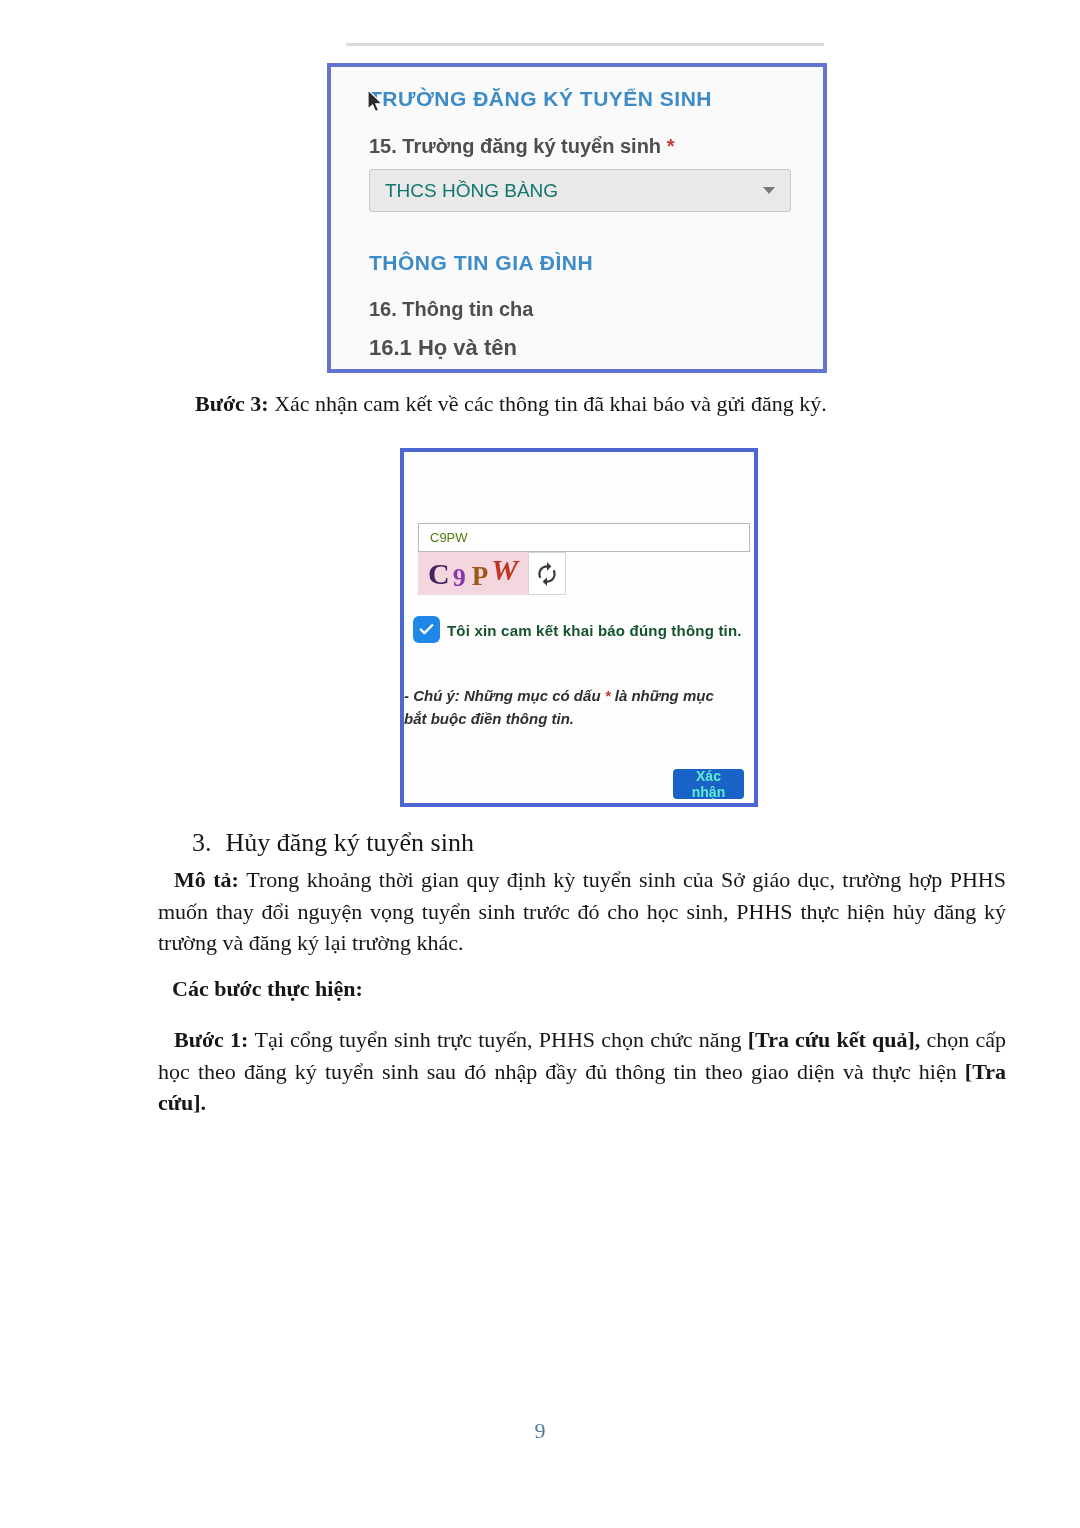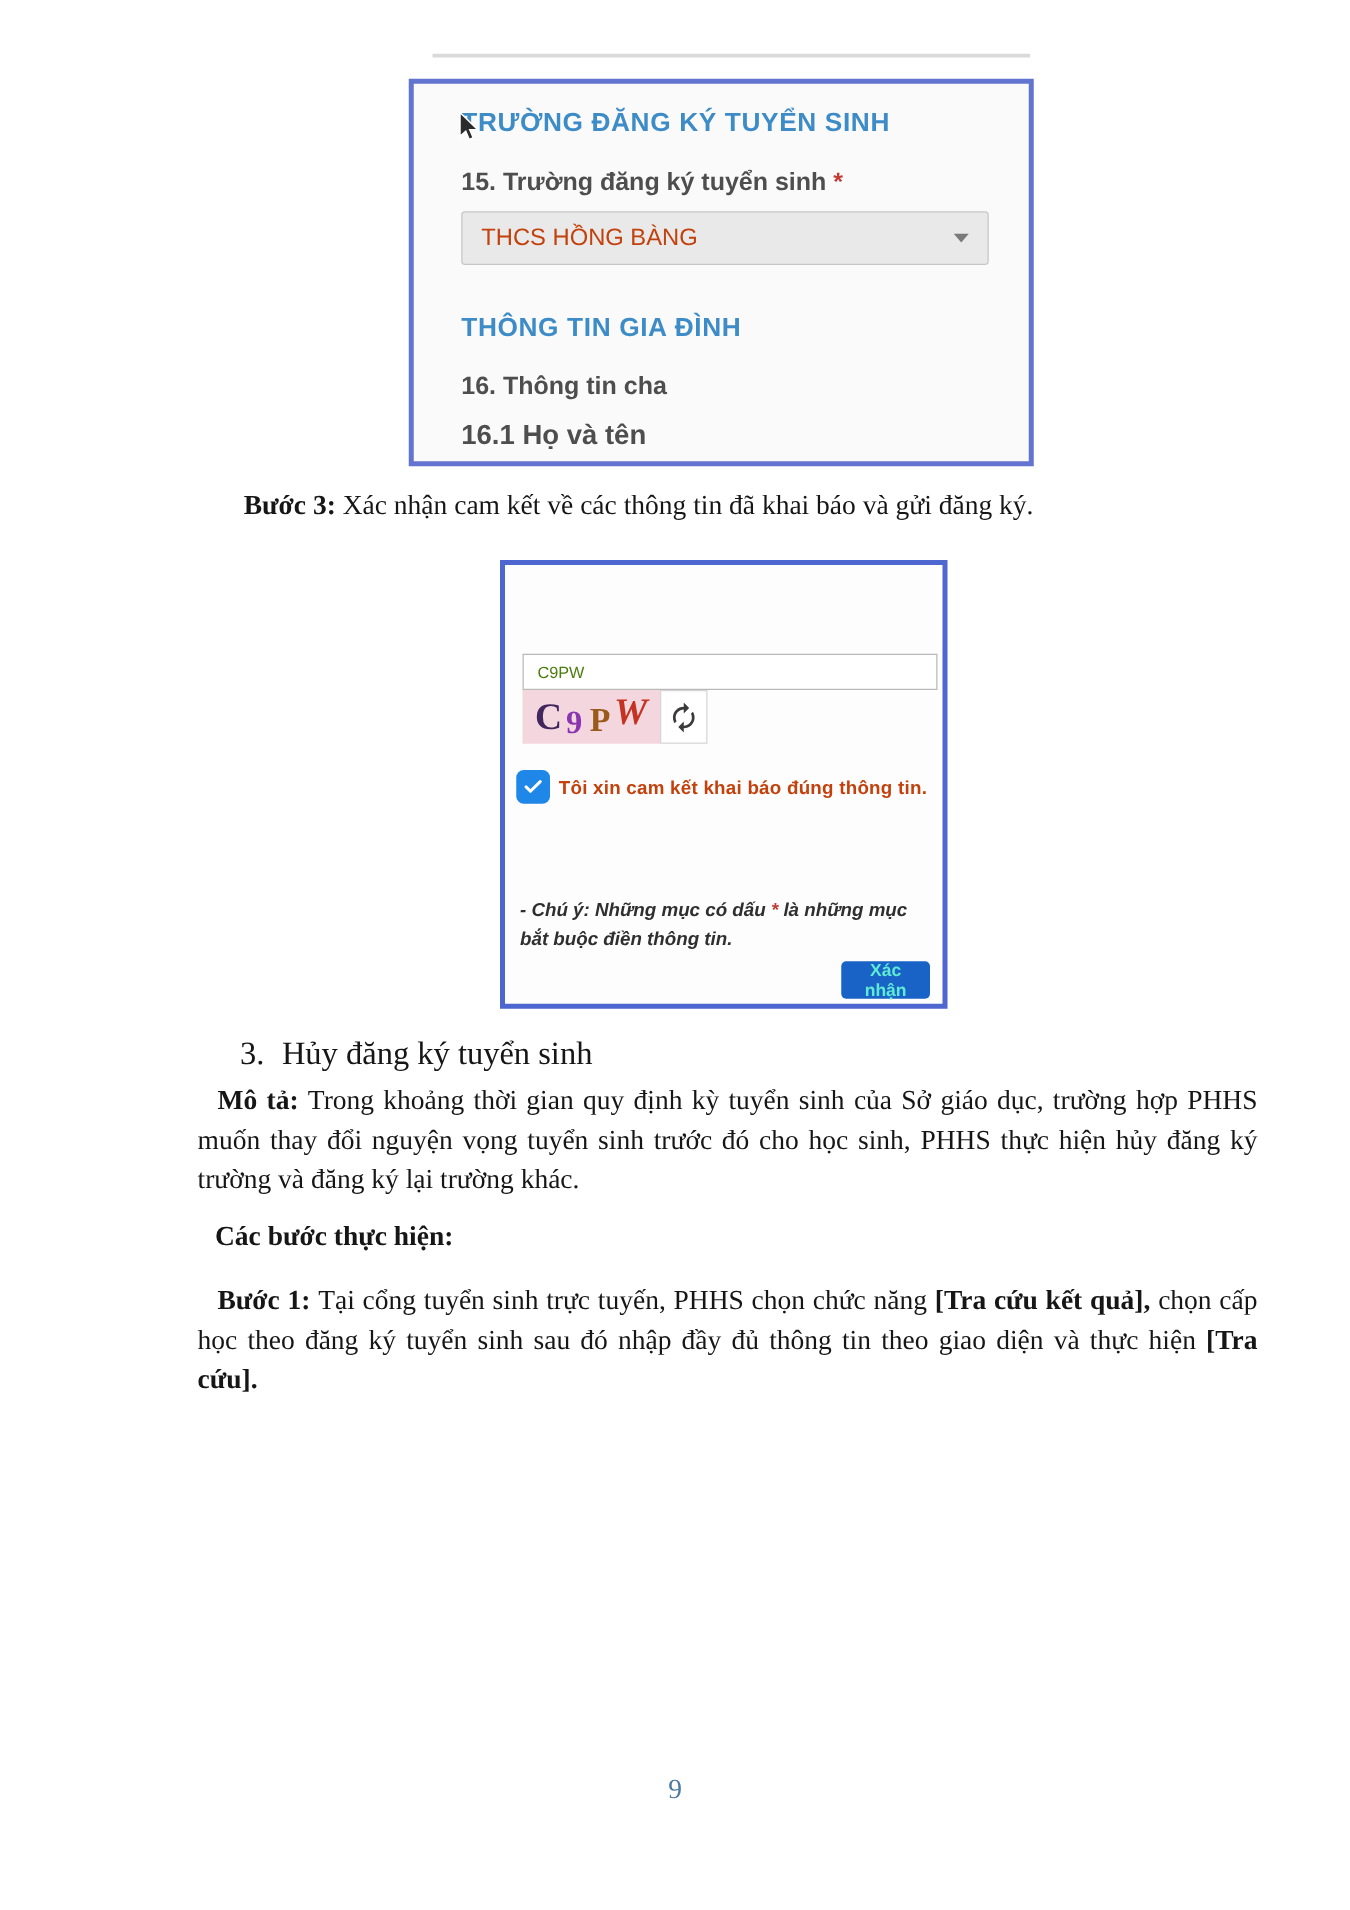--- a/index.html
+++ b/index.html
@@ -32,21 +32,21 @@
   }
   .shot1 .f15{top:68px;font-size:20px;}
   .shot1 .f16{top:231px;font-size:20px;}
   .shot1 .f161{top:268px;font-size:22px;font-weight:600;}
   .req{color:#c33a35;}
   .dropdown{
     position:absolute;left:38px;top:102px;width:422px;height:43px;
     background:#e9e9e9;border:1px solid #c6c6c6;border-radius:3px;box-sizing:border-box;
     display:flex;align-items:center;justify-content:space-between;padding:0 15px;
   }
-  .dropdown .val{font-size:19px;color:#c2410c;white-space:nowrap;}
+  .dropdown .val{font-size:19px;color:#0f766e;white-space:nowrap;}
   .caret{width:0;height:0;border-left:6px solid transparent;border-right:6px solid transparent;border-top:7px solid #7a7a7a;}
 
   
   .caption{
     position:absolute;left:195px;top:391px;font-size:22px;white-space:nowrap;
   }
   .caption b{font-weight:bold;margin-top:12px;}
 
   
   .shot2{
@@ -74,26 +74,26 @@
   .ch4{font-size:30px;color:#c23322;font-style:italic;transform:translateY(-4px);margin-left:3px;}
   .captcha-refresh{
     width:38px;height:43px;background:#ffffff;border:1px solid #d5d5d5;box-sizing:border-box;
     display:flex;align-items:center;justify-content:center;
   }
   .checkbox{
     position:absolute;left:9px;top:164px;width:27px;height:27px;border-radius:6px;
     background:#1f87e8;display:flex;align-items:center;justify-content:center;
   }
   .cb-label{
-    position:absolute;left:43px;top:170px;font-size:15px;font-weight:bold;color:#c2410c;
+    position:absolute;left:43px;top:170px;font-size:15px;font-weight:bold;color:#14532d;
     letter-spacing:.2px;white-space:nowrap;
   }
   .note{
-    position:absolute;left:12px;top:232px;width:332px;
-    font-size:15px;font-style:italic;font-weight:bold;color:#2f2f2f;line-height:1.55;margin-top:33px;
+    position:absolute;left:0;top:232px;width:332px;
+    font-size:15px;font-style:italic;font-weight:bold;color:#2f2f2f;line-height:1.55;
   }
   .confirm-btn{
     position:absolute;left:269px;top:317px;width:71px;height:30px;
     background:#1a63c6;border:none;border-radius:4px;color:#5eead4;
     font-family:"Liberation Sans",sans-serif;font-size:14px;font-weight:600;
     display:flex;align-items:center;justify-content:center;cursor:pointer;
   }
 
   
   .sec3-heading{

